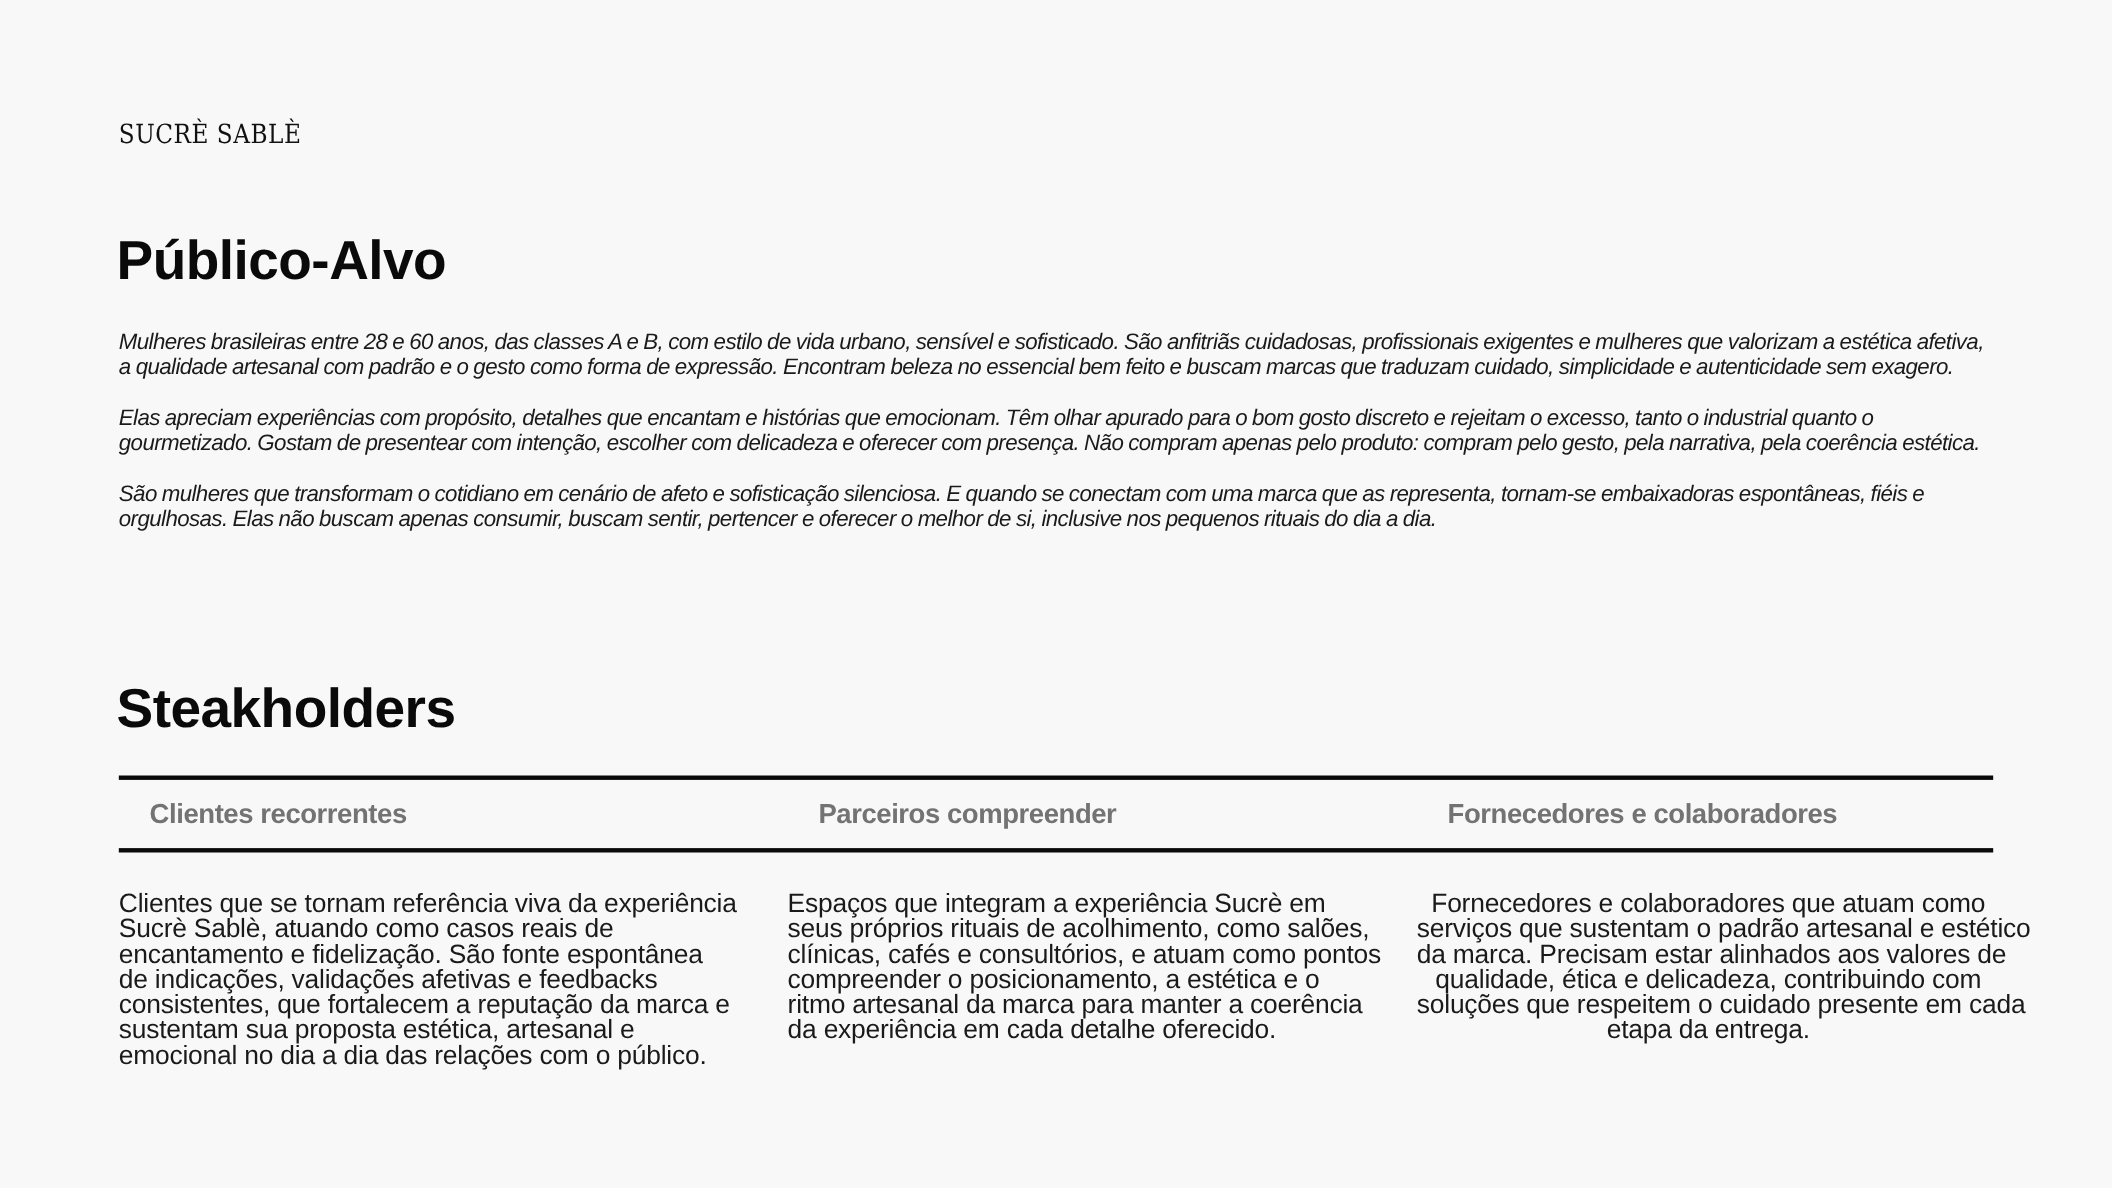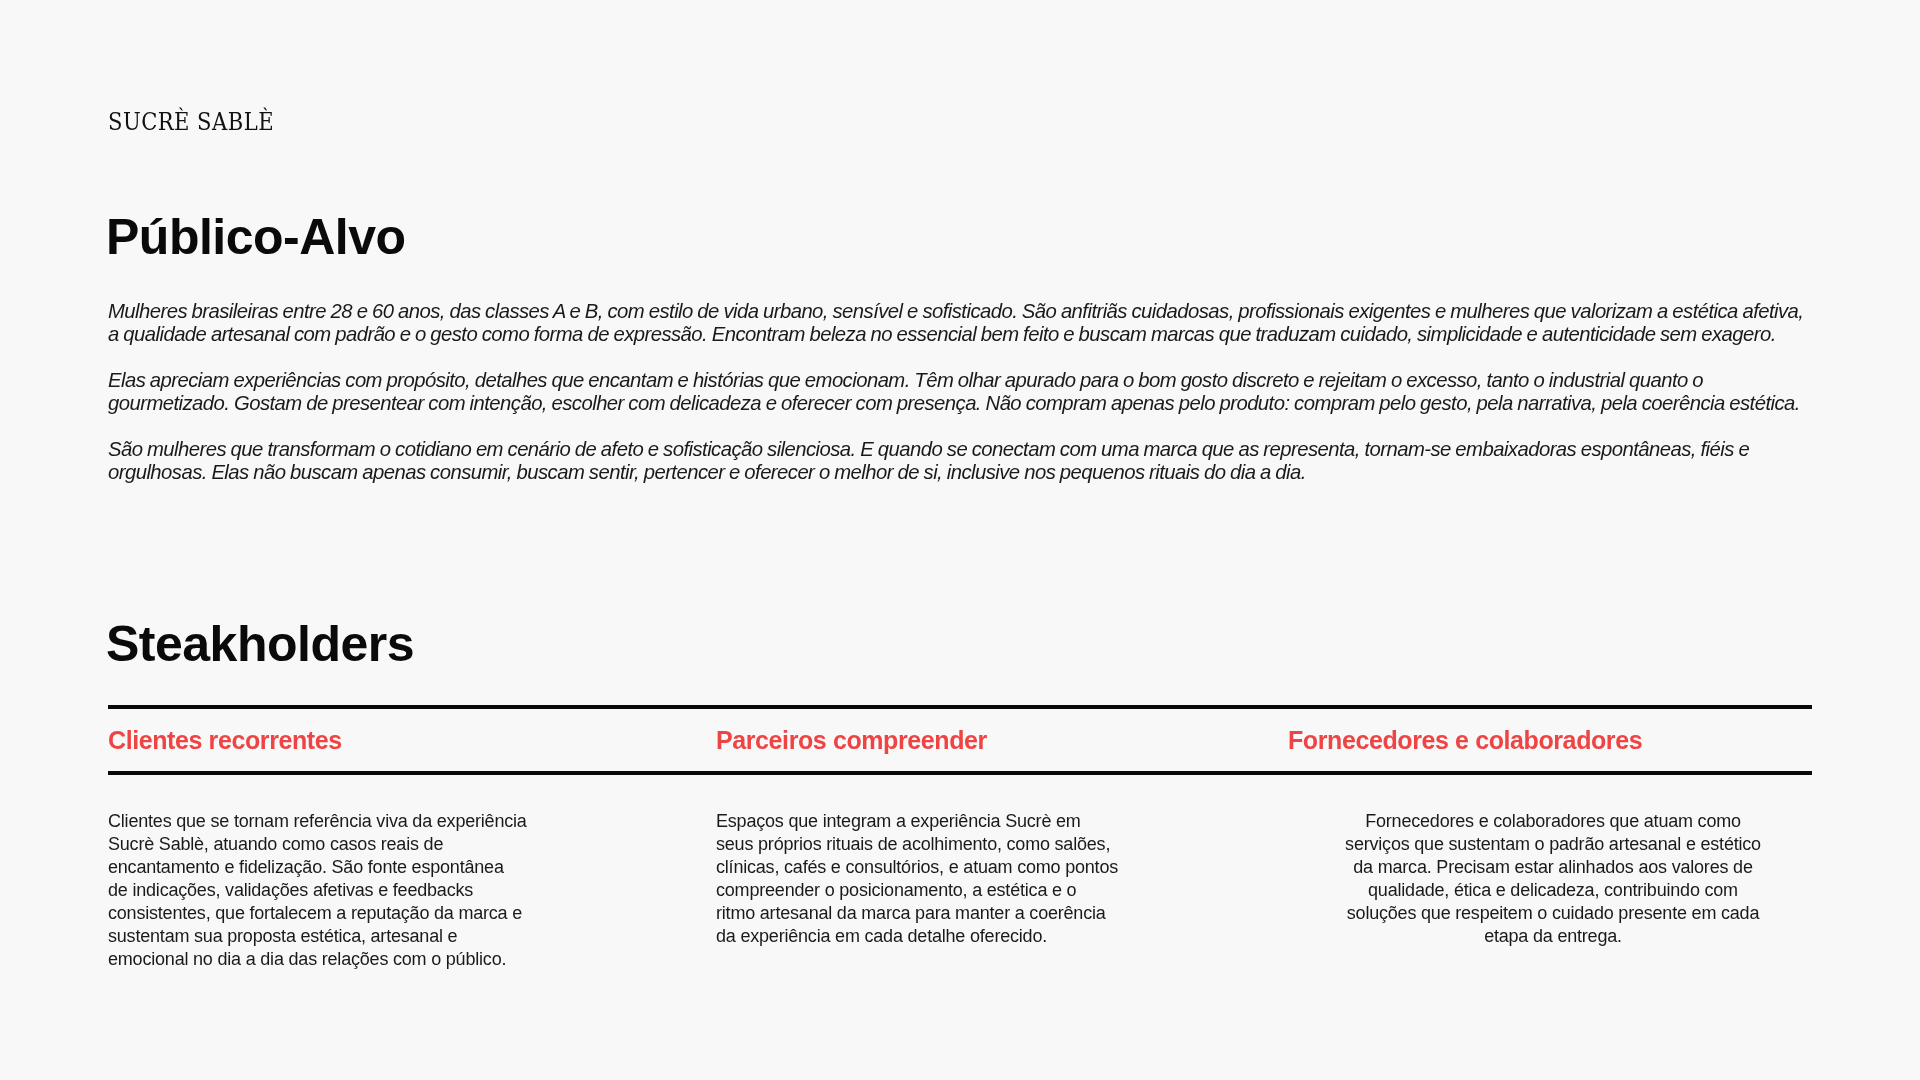--- a/index.html
+++ b/index.html
@@ -68,29 +68,30 @@
     .rule.top { top: 705px; }
     .rule.bottom { top: 771px; }
     .col-head {
       position: absolute;
       top: 725px;
       font-family: "Liberation Sans", sans-serif;
       font-weight: bold;
       font-size: 25px;
       line-height: 30px;
       letter-spacing: -0.4px;
-      color: #ef4444;
+      color: #737373;
       white-space: nowrap;
+      margin-left: 28px;
     }
     .col-body {
       position: absolute;
       top: 810px;
       margin: 0;
       font-family: "Liberation Sans", sans-serif;
-      font-size: 18px;
+      font-size: 24px;
       line-height: 23px;
       letter-spacing: -0.2px;
       color: #1a1a1a;
     }
     .c1 { left: 108px; }
     .c2 { left: 716px; }
     .c3 { left: 1288px; text-align: center; }
     .col-body.c1 { width: 530px; }
     .col-body.c2 { width: 500px; }
     .col-body.c3 { width: 530px; }

